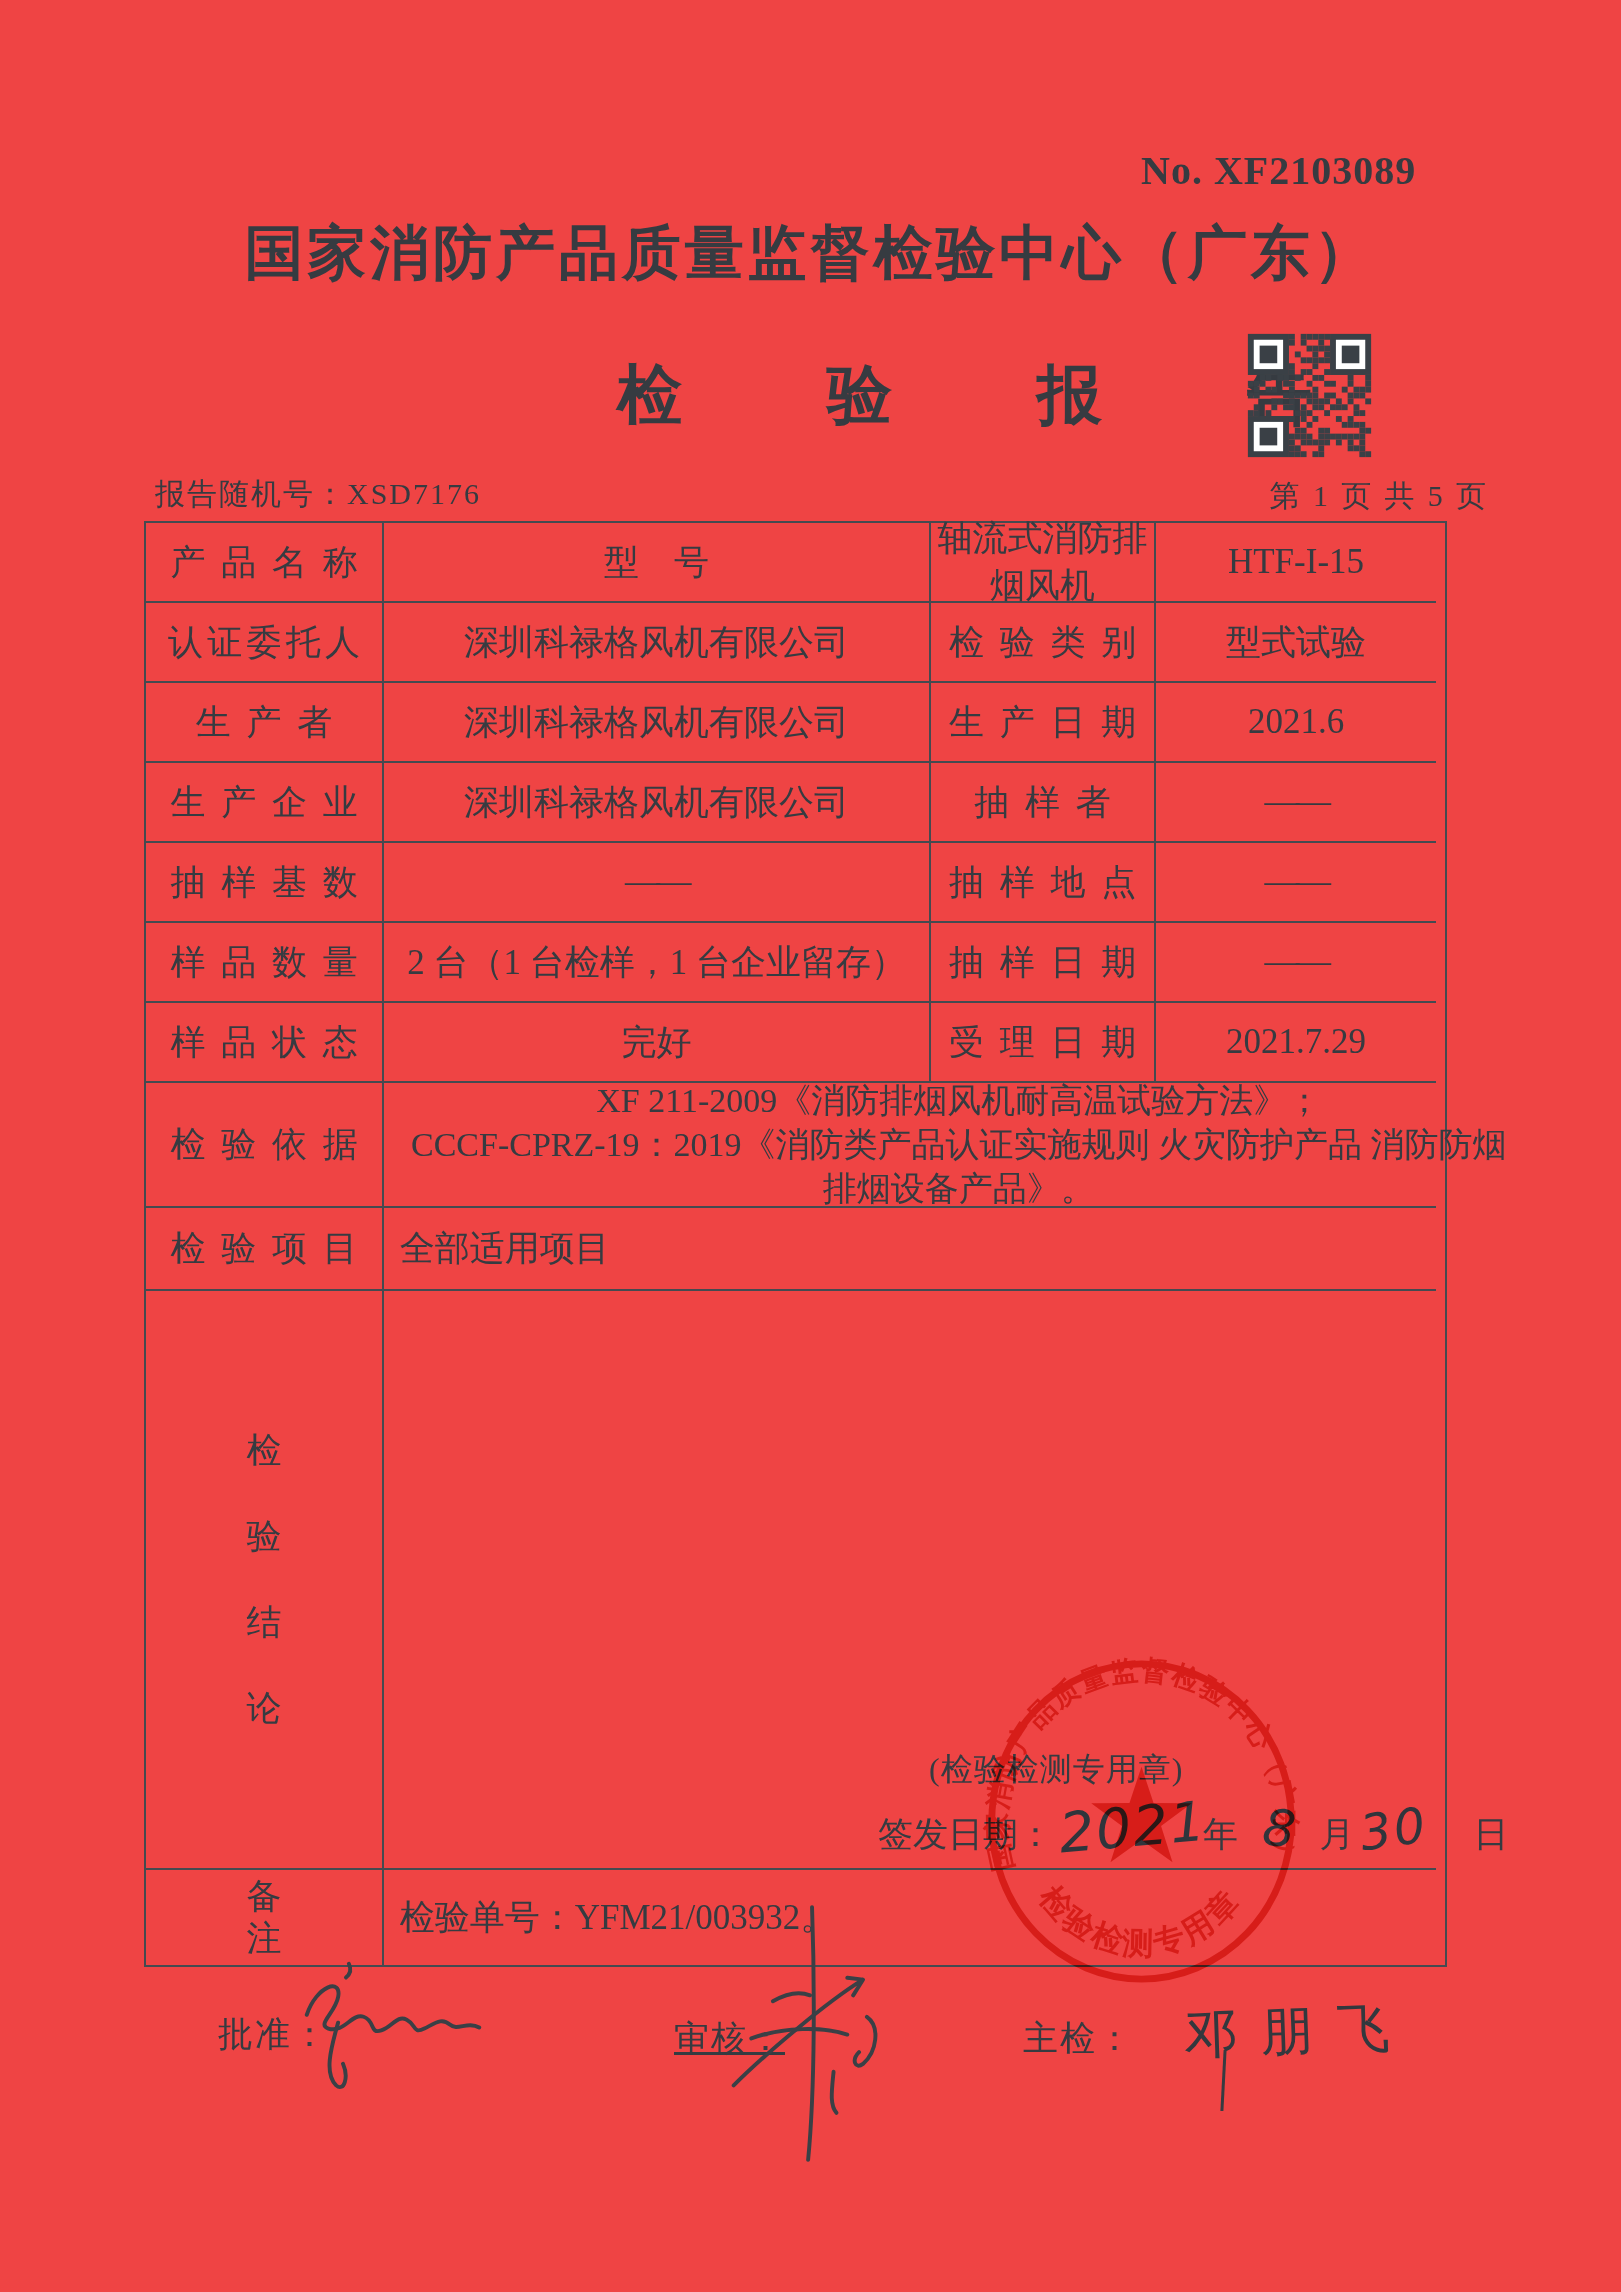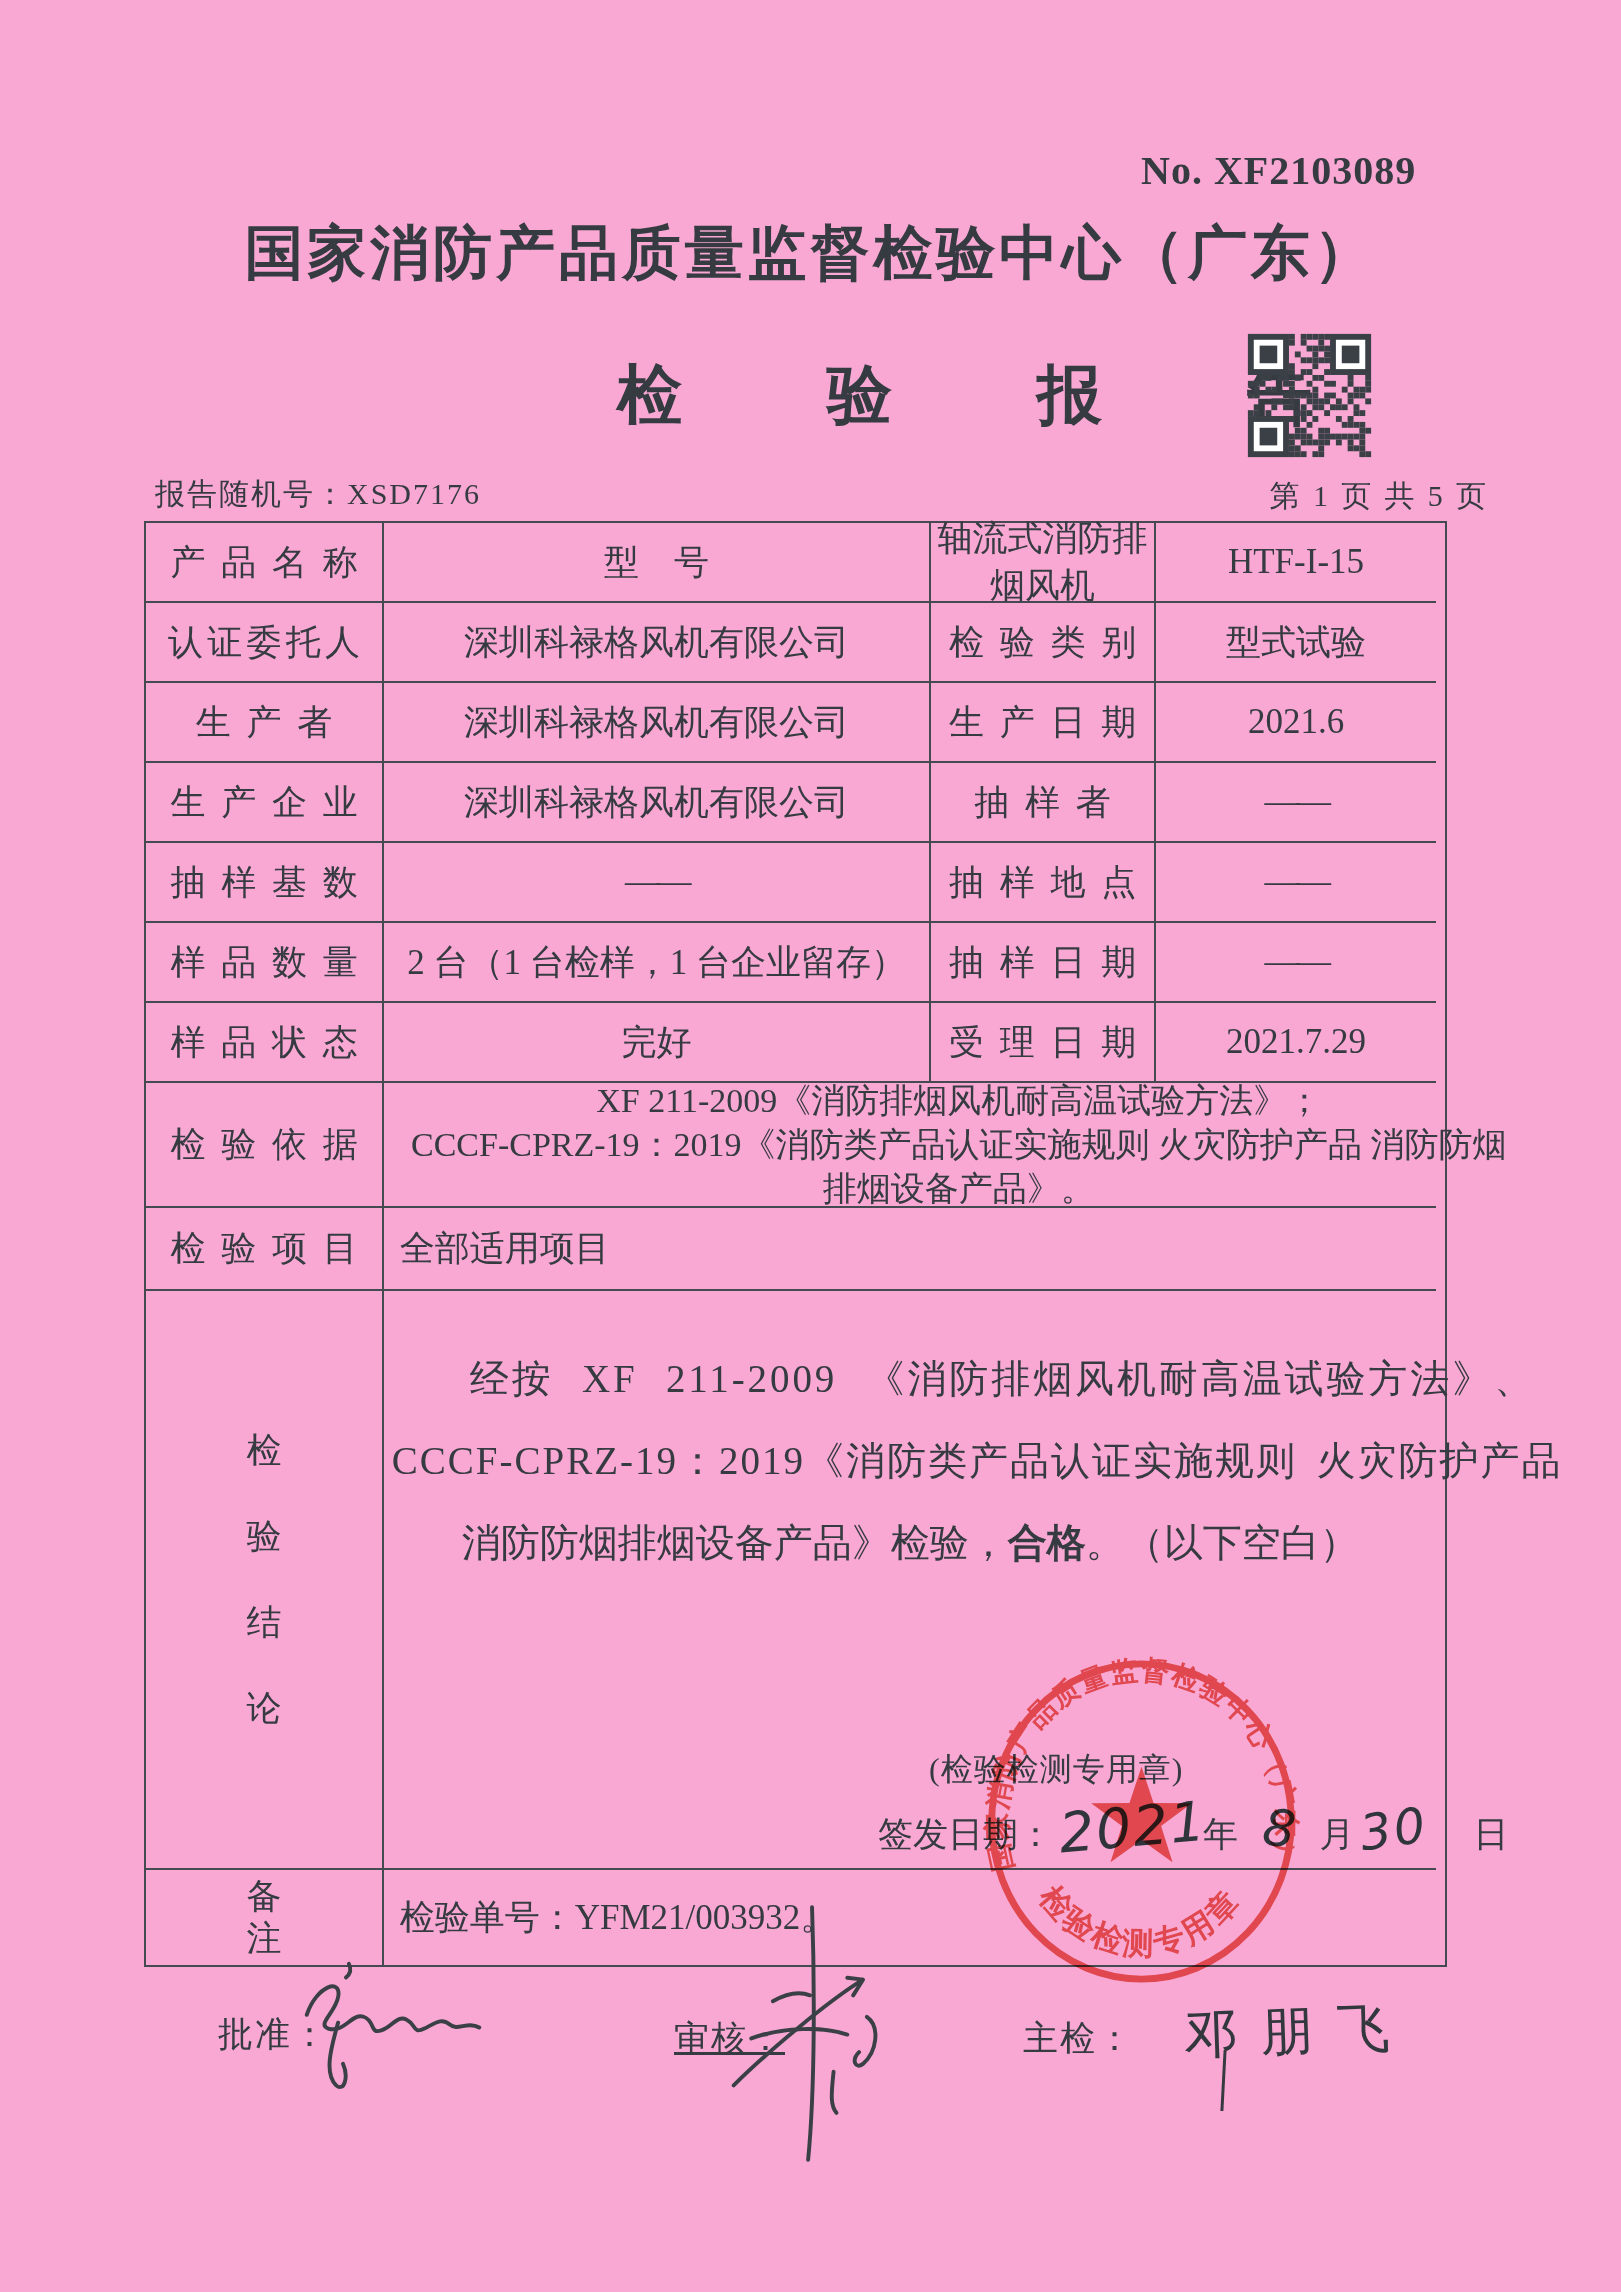--- a/index.html
+++ b/index.html
@@ -1,16 +1,16 @@
 <!DOCTYPE html>
 <html><head>
 <meta charset="utf-8">
 <style>
   html,body{margin:0;padding:0;background:#e8e8e8;}
-  .page{position:relative;width:1621px;height:2293px;background:#f9a8d4;overflow:hidden;
+  .page{position:relative;width:1621px;height:2293px;background:#ef4444;overflow:hidden;
         font-family:"Liberation Serif","DejaVu Serif",serif;color:#363b41;}
   .abs{position:absolute;}
 
   
   .report-no{left:1141px;top:147px;font-size:40px;font-weight:bold;letter-spacing:1px;}
   .org-title{left:0;top:214px;width:1621px;text-align:center;font-size:59px;font-weight:bold;letter-spacing:3.9px;white-space:nowrap;}
   .doc-title{left:617px;top:351px;font-size:65px;font-weight:bold;letter-spacing:145px;white-space:nowrap;}
   .serial{left:155px;top:474px;font-size:30px;letter-spacing:2px;}
   .page-info{left:1249px;top:476px;width:240px;text-align:right;font-size:30px;letter-spacing:2.9px;}
 
@@ -281,25 +281,20 @@
     <div class="cell lbl">检验项目</div>
     <div class="cell span3 br0 val-left">全部适用项目</div>
 
     <div class="cell vlab vgap-big">
       <span>检</span>
       <span>验</span>
       <span>结</span>
       <span>论</span>
     </div>
     <div class="cell span3 br0 concl-cell">
-      <div class="concl-par">
-        <div class="cl1">经按 XF 211-2009 《消防排烟风机耐高温试验方法》、</div>
-        <div class="cl2">CCCF-CPRZ-19：2019《消防类产品认证实施规则 火灾防护产品</div>
-        <div class="cl3"><span>消防防烟排烟设备产品》检验，</span><span class="cl-bold">合格</span><span>。（以下空白）</span></div>
-      </div>
       <div class="stamp-note">(检验检测专用章)</div>
       <div class="issue-line">
         <span>签发日期：</span>
         <span class="hw hw-year">2021</span>
         <span class="u-year">年</span>
         <span class="hw hw-month">8</span>
         <span class="u-month">月</span>
         <span class="hw hw-day">30</span>
         <span class="u-day">日</span>
       </div>

